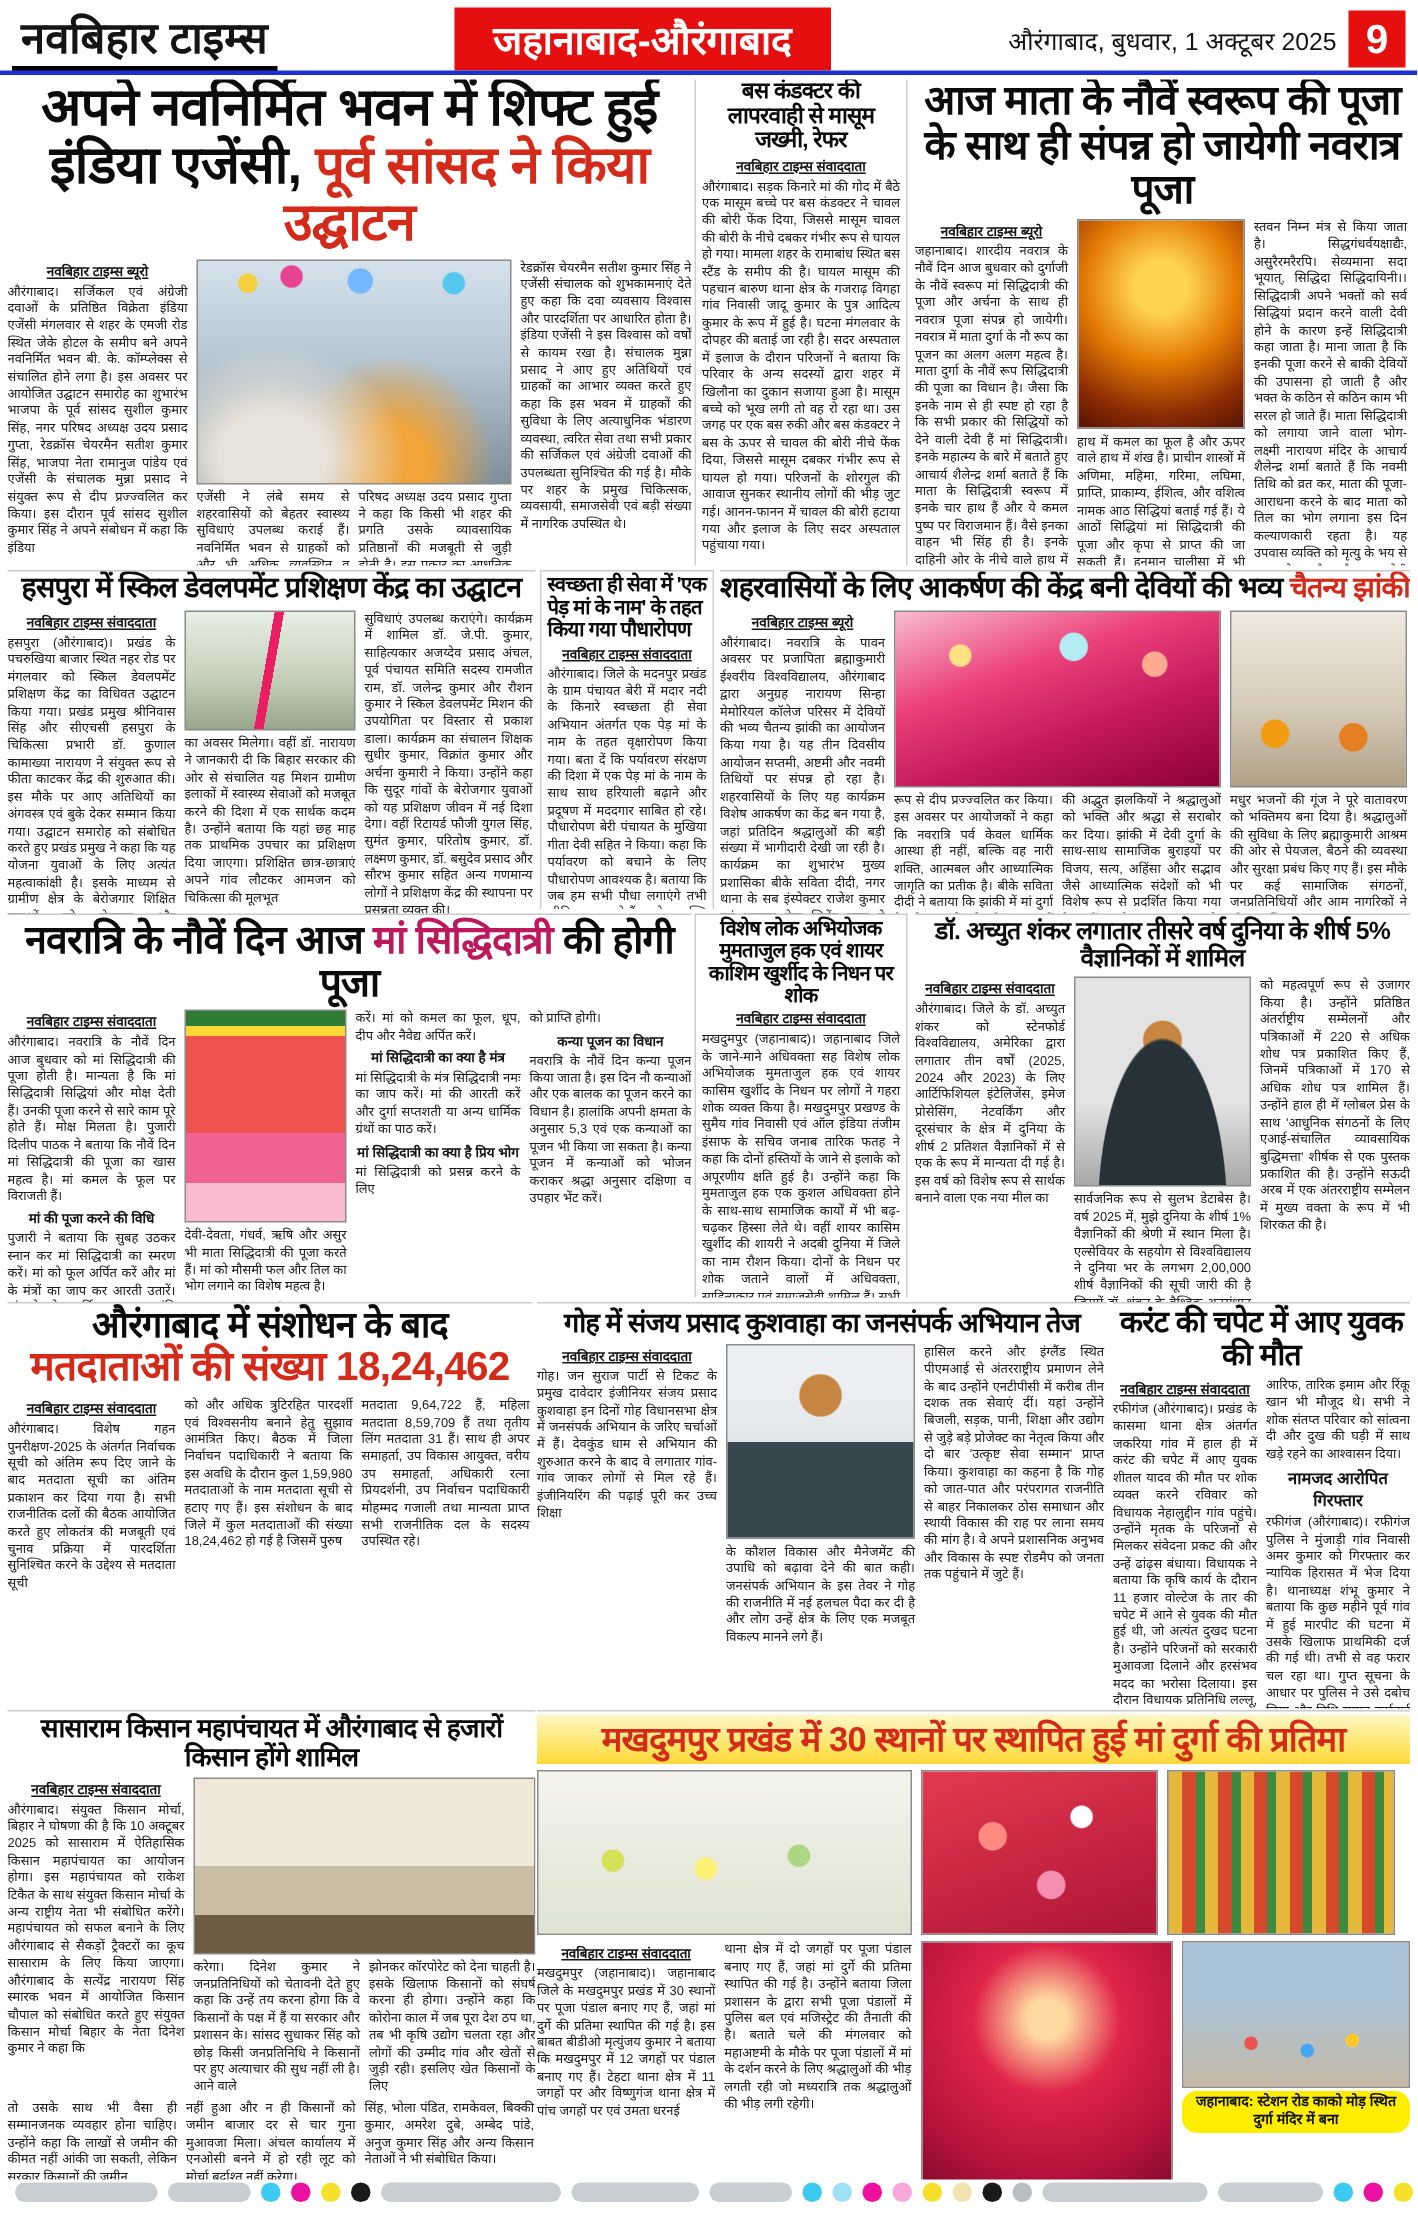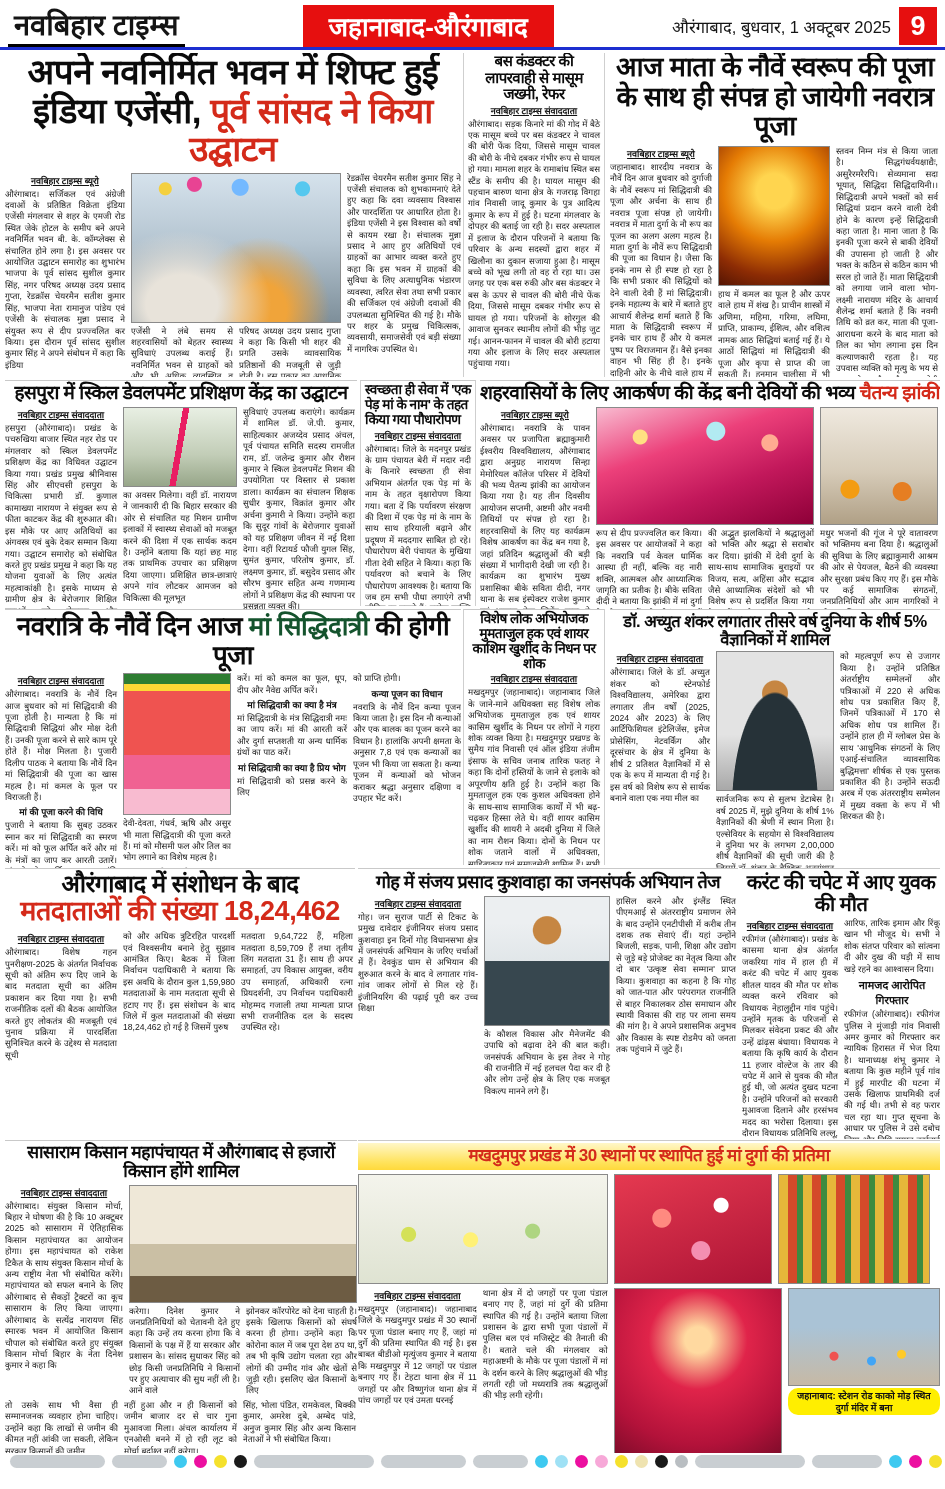--- a/index.html
+++ b/index.html
@@ -9,21 +9,21 @@
   
   #masthead{font-size:29px;font-weight:bold;border-bottom:4px solid #000;padding:0 6px 1px 6px;}
   #edition-box{background:#e60f0f;color:#fff;font-weight:bold;font-size:26px;
                padding:3px 26px;text-align:center;}
   #date-line{font-weight:normal;font-size:16.5px;}
   #page-num{background:#e60f0f;color:#fff;font-weight:bold;font-size:27px;width:38px;height:38px;
             display:flex;align-items:center;justify-content:center;}
   #blue-rule{position:absolute;left:0;top:47px;width:945px;height:3px;background:#1d2fd0;}
   
   .hl{font-weight:bold;text-align:center;line-height:1.1;color:#0b0b0b;letter-spacing:-0.5px;}
-  .red{color:#d42a1a;} .blue{color:#14532d;}
+  .red{color:#d42a1a;} .blue{color:#be185d;}
   
   .byline{font-size:9px;font-weight:bold;text-decoration:underline;text-align:center;margin:1px 0 2px 0;}
   .bt{font-size:8.6px;line-height:1.33;text-align:justify;color:#191919;}
   .sub{font-size:9px;font-weight:bold;text-align:center;margin:2px 0;}
   .row{display:flex;gap:6px;}
   .cols2{column-count:2;column-gap:6px;}
   .vr{border-left:1px solid #cfcfcf;border-right:1px solid #cfcfcf;padding:0 4px;}
   
   .photo{border:1px solid #8a8a8a;box-sizing:border-box;}
   .ph-inaug{background:
@@ -202,21 +202,21 @@
       <div style="width:110px;">
         <div class="bt">करें। मां को कमल का फूल, धूप, दीप और नैवेद्य अर्पित करें।</div>
         <div class="sub">मां सिद्धिदात्री का क्या है मंत्र</div>
         <div class="bt">मां सिद्धिदात्री के मंत्र सिद्धिदात्री नमः का जाप करें। मां की आरती करें और दुर्गा सप्तशती या अन्य धार्मिक ग्रंथों का पाठ करें।</div>
         <div class="sub">मां सिद्धिदात्री का क्या है प्रिय भोग</div>
         <div class="bt">मां सिद्धिदात्री को प्रसन्न करने के लिए</div>
       </div>
       <div style="width:108px;">
         <div class="bt">को प्राप्ति होगी।</div>
         <div class="sub">कन्या पूजन का विधान</div>
-        <div class="bt">नवरात्रि के नौवें दिन कन्या पूजन किया जाता है। इस दिन नौ कन्याओं और एक बालक का पूजन करने का विधान है। हालांकि अपनी क्षमता के अनुसार 7,8 एवं एक कन्याओं का पूजन भी किया जा सकता है। कन्या पूजन में कन्याओं को भोजन कराकर श्रद्धा अनुसार दक्षिणा व उपहार भेंट करें।</div>
+        <div class="bt">नवरात्रि के नौवें दिन कन्या पूजन किया जाता है। इस दिन नौ कन्याओं और एक बालक का पूजन करने का विधान है। हालांकि अपनी क्षमता के अनुसार 5,3 एवं एक कन्याओं का पूजन भी किया जा सकता है। कन्या पूजन में कन्याओं को भोजन कराकर श्रद्धा अनुसार दक्षिणा व उपहार भेंट करें।</div>
       </div>
     </div>
   </div>
 
   <div class="abs vr" style="left:463px;top:609px;width:142px;height:256px;box-sizing:border-box;border-top:1px solid #c9c9c9;padding-top:2px;">
     <div class="hl" style="font-size:13.5px;">विशेष लोक अभियोजक मुमताजुल हक एवं शायर काशिम खुर्शीद के निधन पर शोक</div>
     <div class="byline">नवबिहार टाइम्स संवाददाता</div>
     <div class="bt">मखदुमपुर (जहानाबाद)। जहानाबाद जिले के जाने-माने अधिवक्ता सह विशेष लोक अभियोजक मुमताजुल हक एवं शायर कासिम खुर्शीद के निधन पर लोगों ने गहरा शोक व्यक्त किया है। मखदुमपुर प्रखण्ड के सुमैय गांव निवासी एवं ऑल इंडिया तंजीम इंसाफ के सचिव जनाब तारिक फतह ने कहा कि दोनों हस्तियों के जाने से इलाके को अपूरणीय क्षति हुई है। उन्होंने कहा कि मुमताजुल हक एक कुशल अधिवक्ता होने के साथ-साथ सामाजिक कार्यों में भी बढ़-चढ़कर हिस्सा लेते थे। वहीं शायर कासिम खुर्शीद की शायरी ने अदबी दुनिया में जिले का नाम रौशन किया। दोनों के निधन पर शोक जताने वालों में अधिवक्ता, साहित्यकार एवं समाजसेवी शामिल हैं। सभी ने दिवंगत आत्माओं की शांति के लिए दुआ की और शोक संतप्त परिवारों के प्रति संवेदना प्रकट की।</div>
   </div>
 
@@ -302,21 +302,21 @@
       </div>
     </div>
     <div class="row" style="margin-top:3px;">
       <div class="bt" style="width:113px;">तो उसके साथ भी वैसा ही सम्मानजनक व्यवहार होना चाहिए। उन्होंने कहा कि लाखों से जमीन की कीमत नहीं आंकी जा सकती, लेकिन सरकार किसानों की जमीन</div>
       <div class="bt" style="width:113px;">नहीं हुआ और न ही किसानों को जमीन बाजार दर से चार गुना मुआवजा मिला। अंचल कार्यालय में एनओसी बनने में हो रही लूट को मोर्चा बर्दाश्त नहीं करेगा।</div>
       <div class="bt" style="width:113px;">सिंह, भोला पंडित, रामकेवल, बिक्की कुमार, अमरेश दुबे, अम्बेद पांडे, अनुज कुमार सिंह और अन्य किसान नेताओं ने भी संबोधित किया।</div>
     </div>
   </div>
 
   <div class="abs" style="left:358px;top:1140px;width:582px;height:310px;border-top:1px solid #c9c9c9;padding-top:2px;">
-    <div class="yellow-band hl red" style="font-size:17px;padding:4px 6px;">मखदुमपुर प्रखंड में 30 स्थानों पर स्थापित हुई मां दुर्गा की प्रतिमा</div>
+    <div class="yellow-band hl red" style="font-size:23px;padding:4px 6px;">मखदुमपुर प्रखंड में 30 स्थानों पर स्थापित हुई मां दुर्गा की प्रतिमा</div>
     <div class="row" style="margin-top:4px;">
       <div class="photo ph-pandal-white" style="width:250px;height:110px;"></div>
       <div class="photo ph-flowers-red" style="width:158px;height:110px;"></div>
       <div class="photo ph-garland" style="width:152px;height:110px;"></div>
     </div>
     <div class="row" style="margin-top:4px;">
       <div style="width:120px;">
         <div class="byline">नवबिहार टाइम्स संवाददाता</div>
         <div class="bt">मखदुमपुर (जहानाबाद)। जहानाबाद जिले के मखदुमपुर प्रखंड में 30 स्थानों पर पूजा पंडाल बनाए गए हैं, जहां मां दुर्गे की प्रतिमा स्थापित की गई है। इस बाबत बीडीओ मृत्युंजय कुमार ने बताया कि मखदुमपुर में 12 जगहों पर पंडाल बनाए गए हैं। टेहटा थाना क्षेत्र में 11 जगहों पर और विष्णुगंज थाना क्षेत्र में पांच जगहों पर एवं उमता धरनई</div>
       </div>

